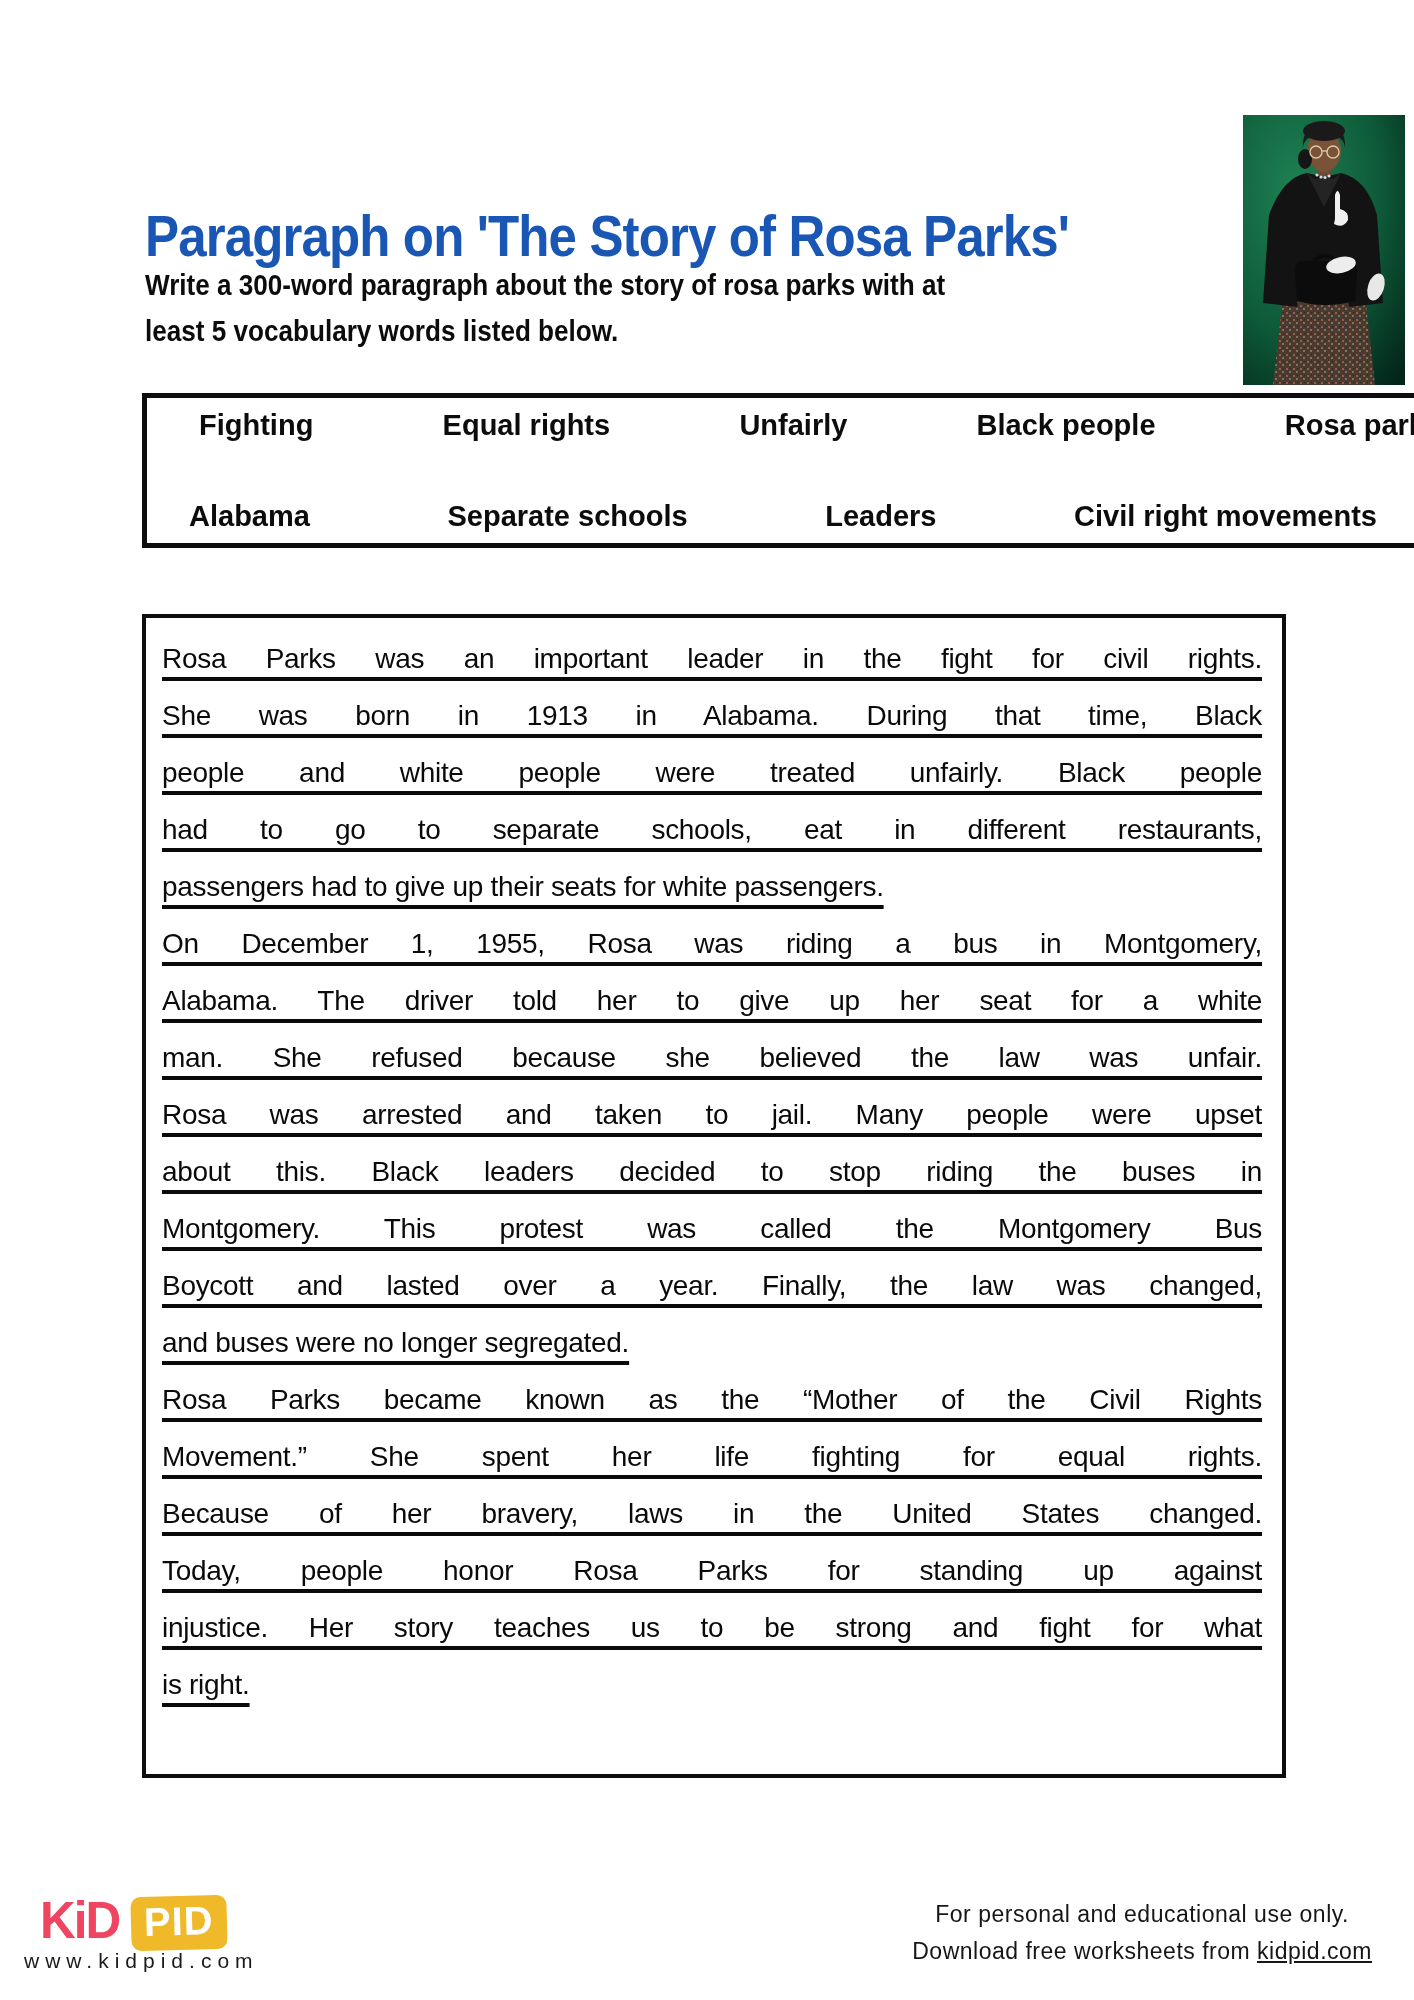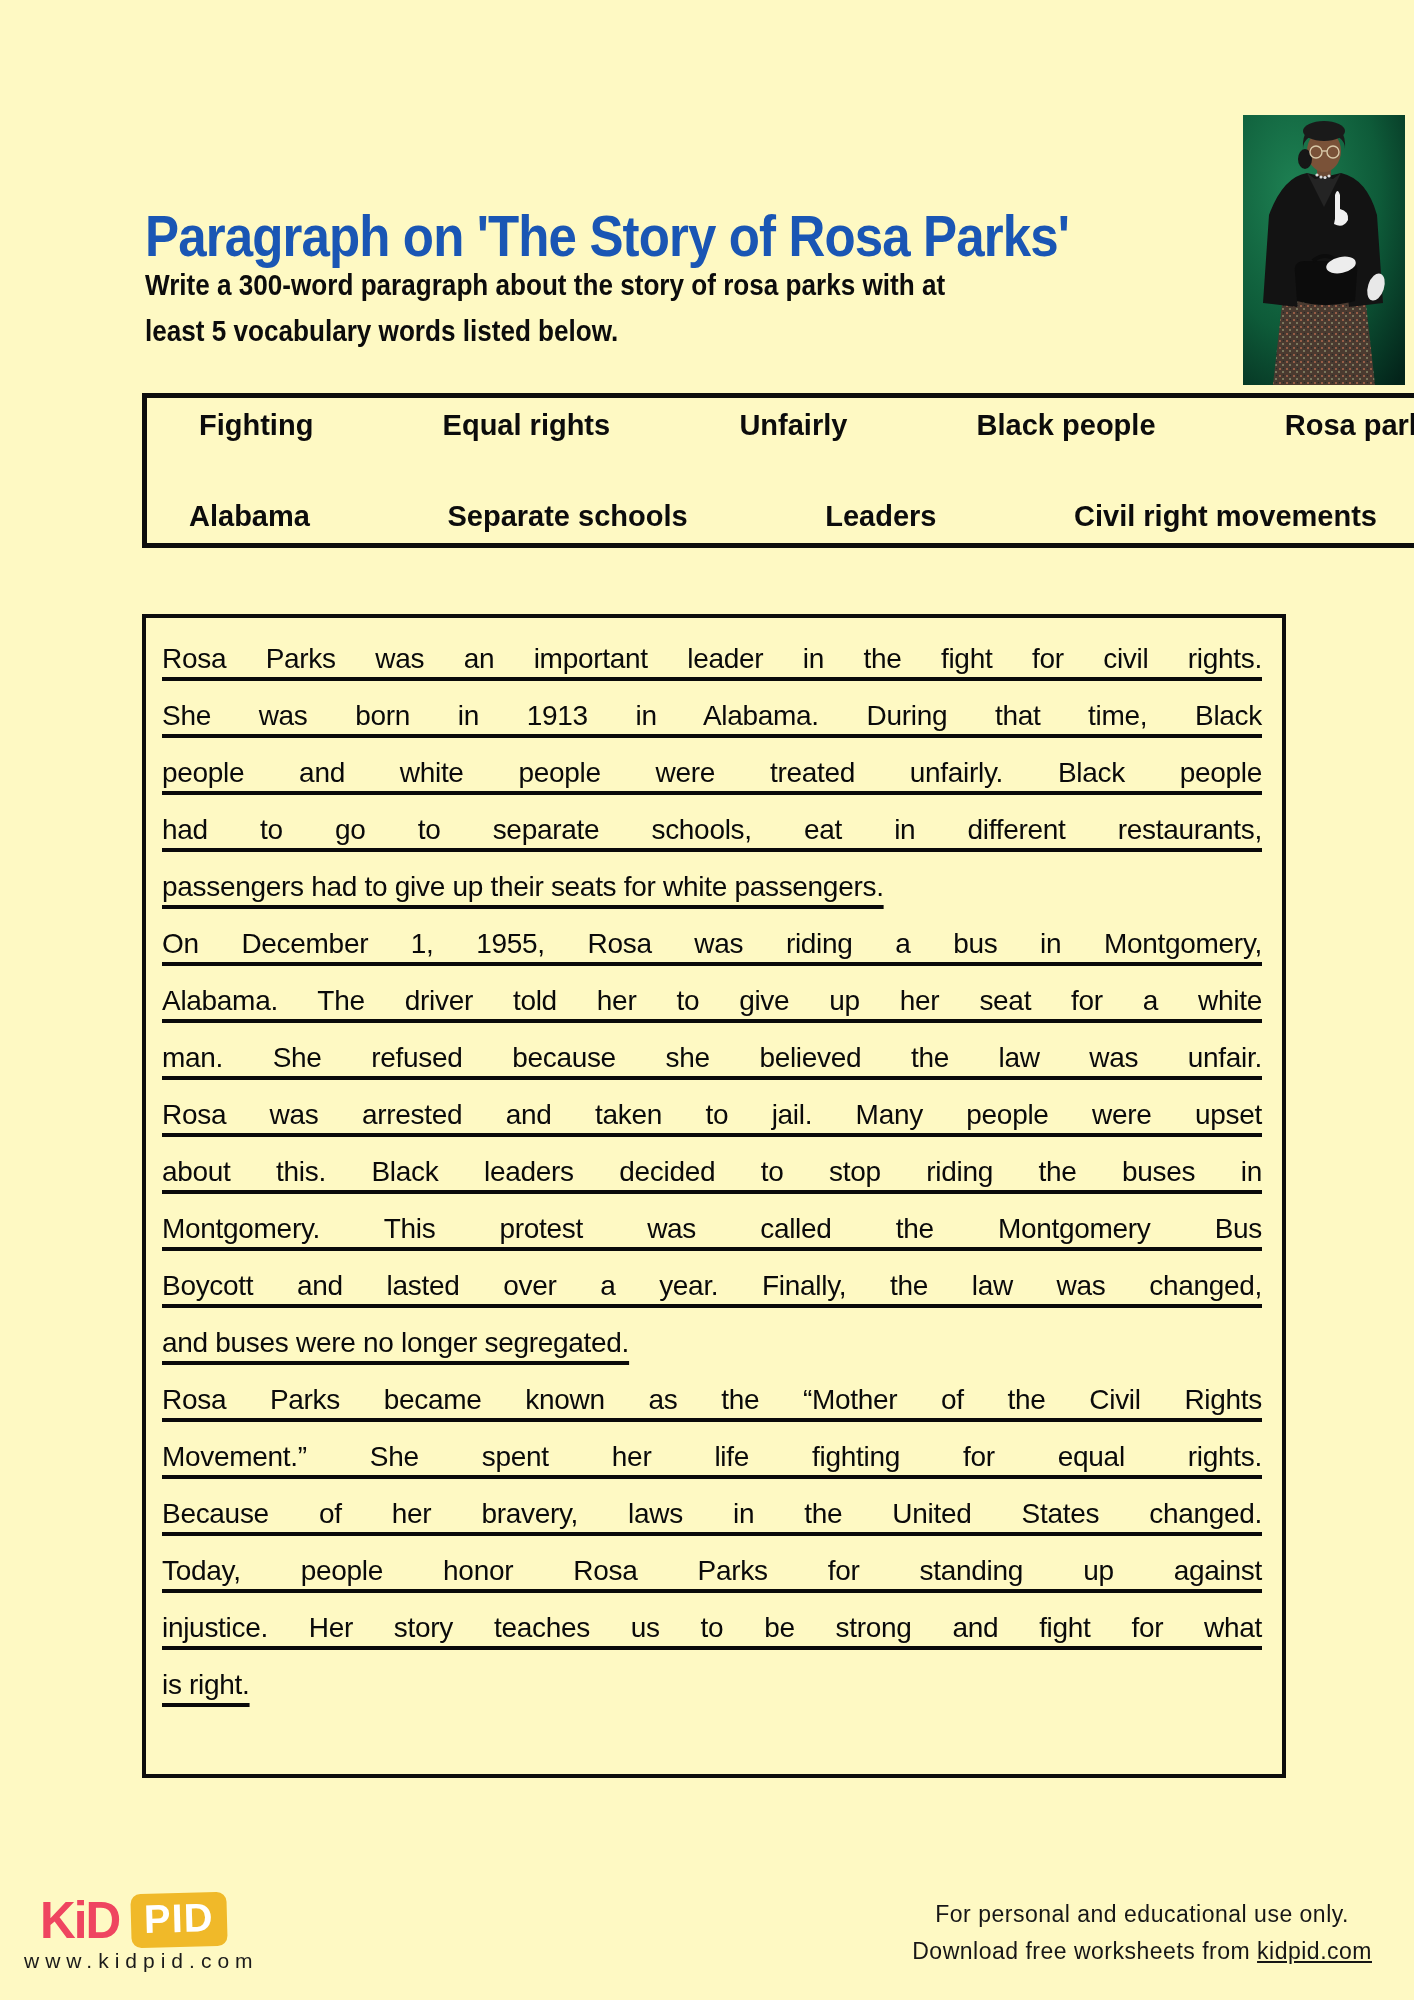--- a/index.html
+++ b/index.html
@@ -1,18 +1,18 @@
 <!DOCTYPE html>
 <html><head>
 <meta charset="utf-8">
 <style>
   html,body { margin:0; padding:0; background:#9a9a9a; }
   .page {
     position:relative; width:1414px; height:2000px; margin:0 auto;
-    background:#fef9c3; overflow:hidden;
+    background:#ffffff; overflow:hidden;
     font-family:"Liberation Sans", sans-serif; color:#101010;
   }
 
   
   .title {
     position:absolute; left:145px; top:163px;
     font-size:58px; font-weight:700; letter-spacing:-1px; white-space:nowrap;
     color:#1a56b4;
     transform:scaleX(0.88); transform-origin:left top;
   }
@@ -51,21 +51,21 @@
     font-size:28px; line-height:57px; letter-spacing:-0.3px; color:#0a0a0a;
     text-align:justify; text-align-last:justify;
     text-decoration:underline; text-decoration-thickness:3.5px; text-underline-offset:9px;
     white-space:normal;
   }
   .para-line.no-justify { text-align:left; text-align-last:left; }
 
   
   .logo {
     position:absolute; left:40px; top:1890px;
-    display:flex; align-items:center; gap:7px;
+    display:flex; align-items:flex-end; gap:7px;
   }
   .logo-kid {
     font-size:52px; font-weight:700; letter-spacing:-2px; color:#ef4560;
     transform:scaleX(0.95); transform-origin:left center;
   }
   .logo-pid {
     background:#f0b929; color:#ffffff; font-weight:700; font-size:40px;
     letter-spacing:1px; padding:3px 13px 6px 13px; border-radius:10px;
     transform:rotate(-1.5deg);
   }

